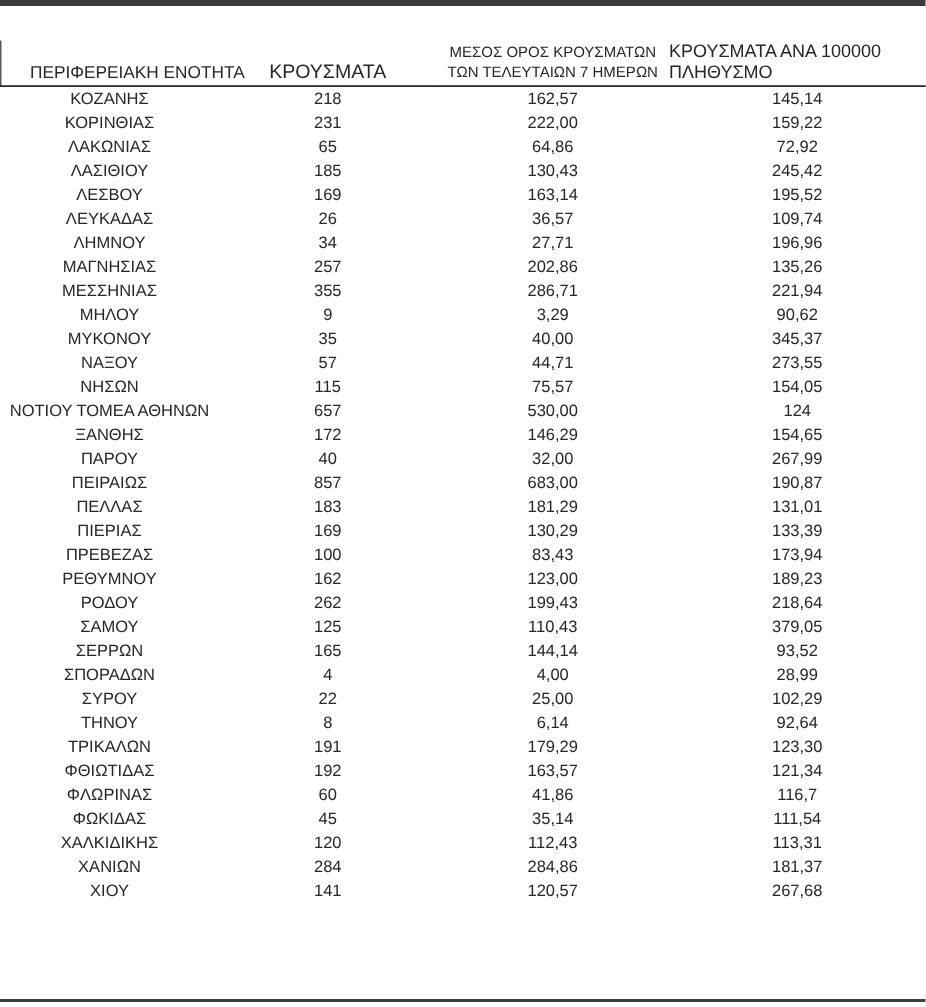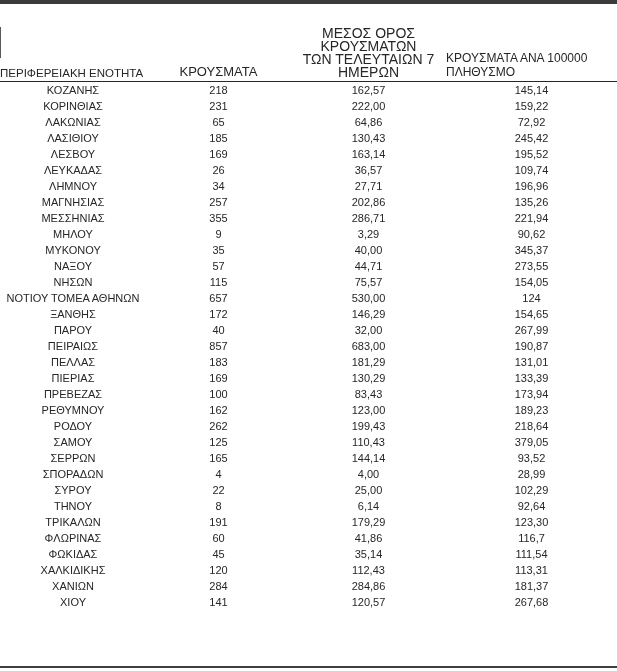--- a/index.html
+++ b/index.html
@@ -46,32 +46,32 @@
   col.c4 { width: 171px; }
   thead th {
     font-weight: normal;
     vertical-align: bottom;
     border-bottom: 1px solid #262626;
     padding: 0 0 2px 0;
     height: 28px;
   }
   th.h1 {
     text-align: left;
-    padding-left: 0;
+    padding-left: 20px;
     font-size: 11.5px;
     white-space: nowrap;
     overflow: visible;
   }
   th.h2 {
     text-align: center;
     font-size: 13px;
   }
   th.h3 {
     text-align: center;
-    font-size: 14px;
+    font-size: 10px;
     line-height: 13px;
   }
   th.h4 {
     text-align: left;
     font-size: 12px;
     line-height: 14px;
   }
   tbody td {
     text-align: center;
     font-size: 11px;
@@ -302,20 +302,26 @@
     <td>92,64</td>
   </tr>
 
   <tr>
     <td>ΤΡΙΚΑΛΩΝ</td>
     <td>191</td>
     <td>179,29</td>
     <td>123,30</td>
   </tr>
 
+  <tr>
+    <td>ΦΘΙΩΤΙΔΑΣ</td>
+    <td>192</td>
+    <td>163,57</td>
+    <td>121,34</td>
+  </tr>
 
   <tr>
     <td>ΦΛΩΡΙΝΑΣ</td>
     <td>60</td>
     <td>41,86</td>
     <td>116,7</td>
   </tr>
 
   <tr>
     <td>ΦΩΚΙΔΑΣ</td>

